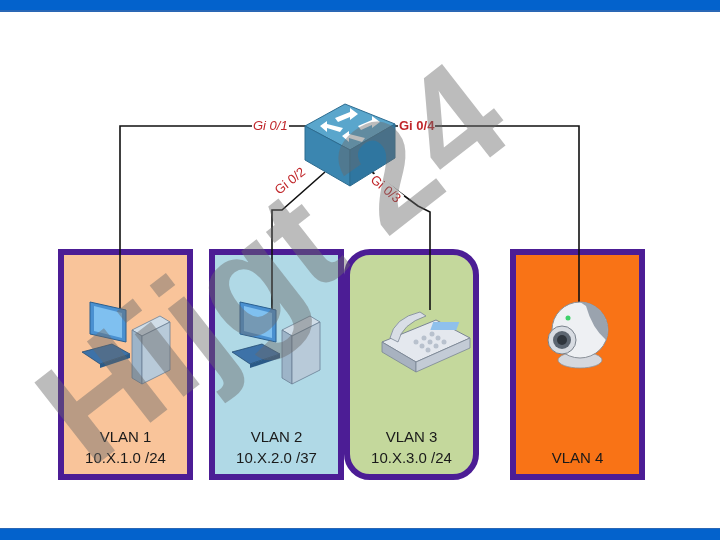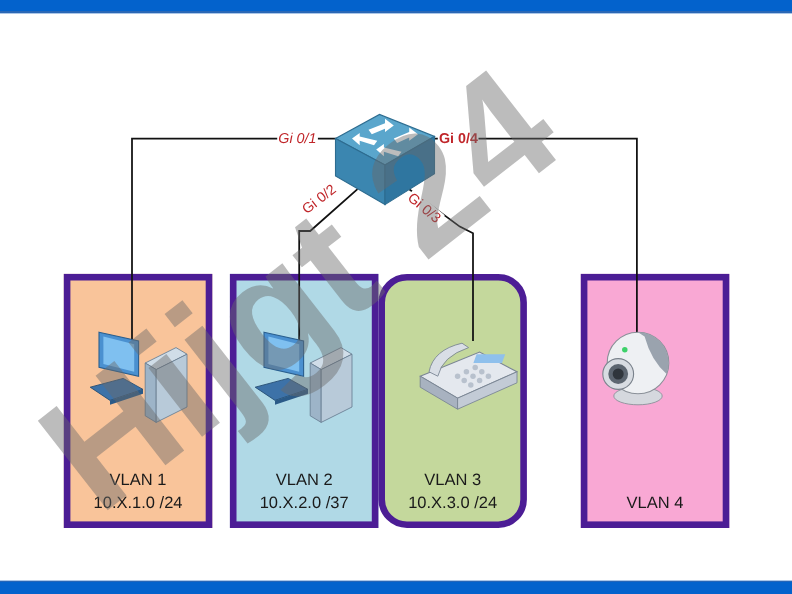--- a/index.html
+++ b/index.html
@@ -29,21 +29,21 @@
     <div>VLAN 2</div>
     <div>10.X.2.0 /37</div>
   </div>
 </div>
 <div class="vlan-box" style="left:344px;background:#c4d89c;border-radius:26px;">
   <div class="vlan-text">
     <div>VLAN 3</div>
     <div>10.X.3.0 /24</div>
   </div>
 </div>
-<div class="vlan-box" style="left:528px;background:#f9a8d4;">
+<div class="vlan-box" style="left:510px;background:#f97316;">
   <div class="vlan-text">
     <div>VLAN 4</div>
   </div>
 </div>
 
 <svg class="diagram" width="720" height="540" viewBox="0 0 720 540">
 
   <polyline points="310,126 120,126 120,312" fill="none" stroke="#111" stroke-width="1.6"></polyline>
   <polyline points="392,126 579,126 579,330" fill="none" stroke="#111" stroke-width="1.6"></polyline>
   <polyline points="325,172 282,210 272,210 272,312" fill="none" stroke="#111" stroke-width="1.6"></polyline>

